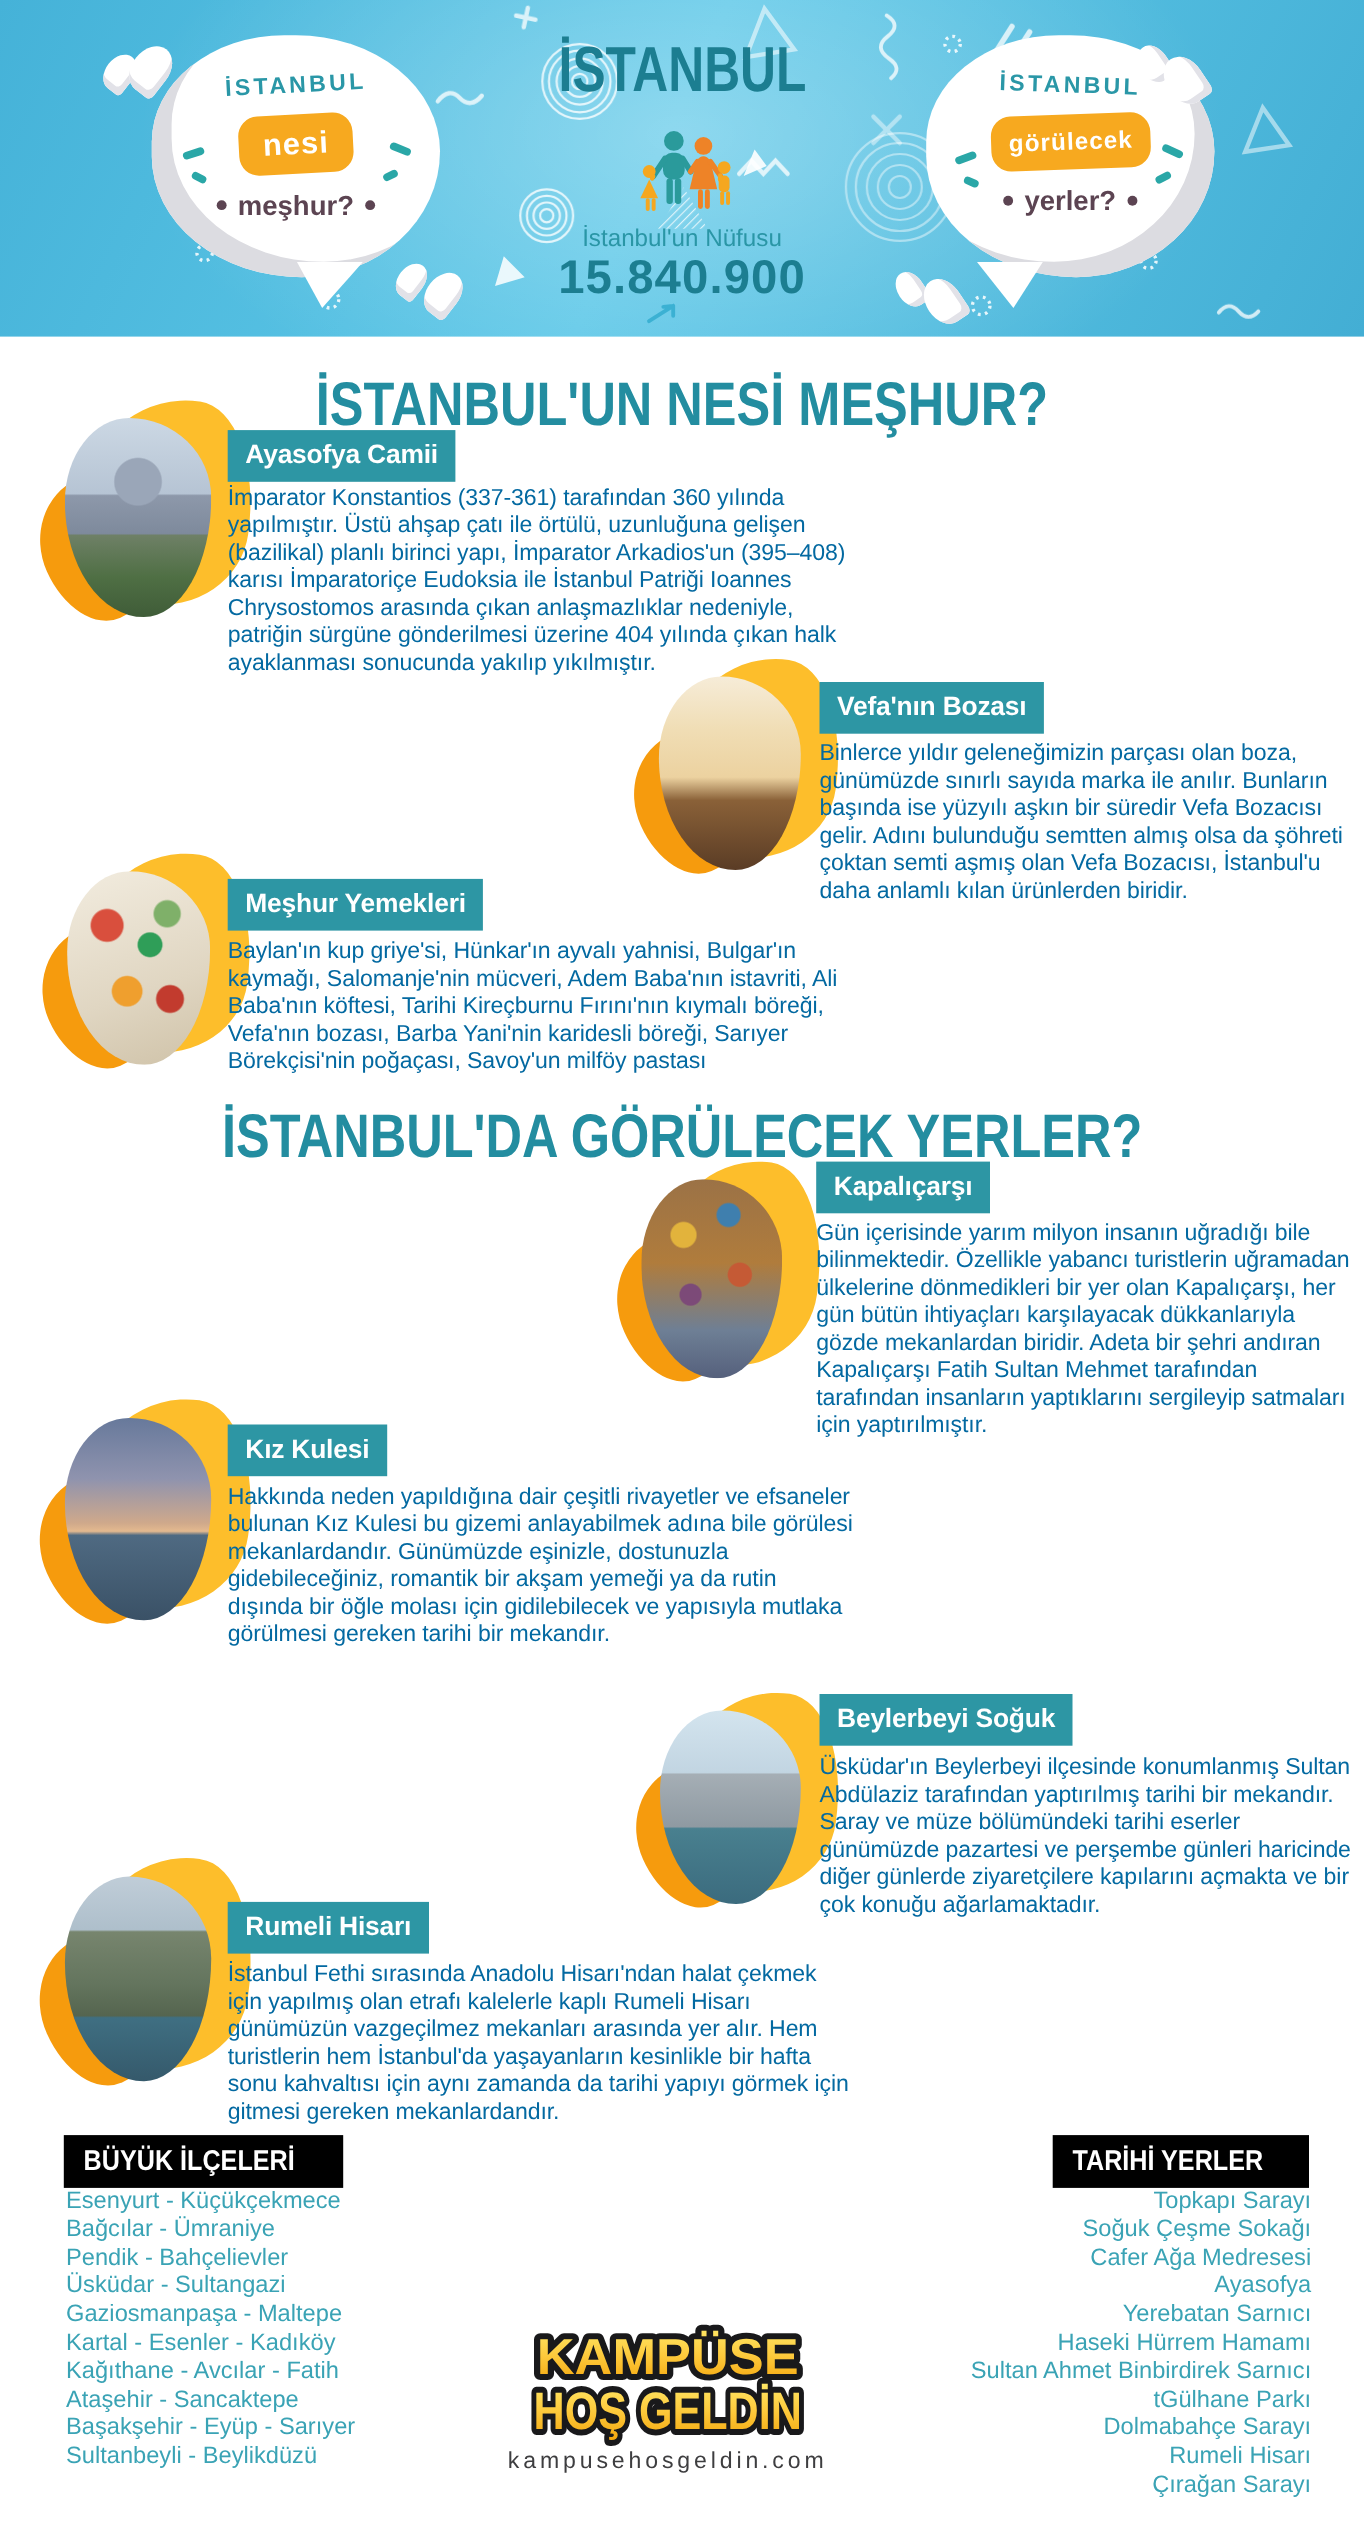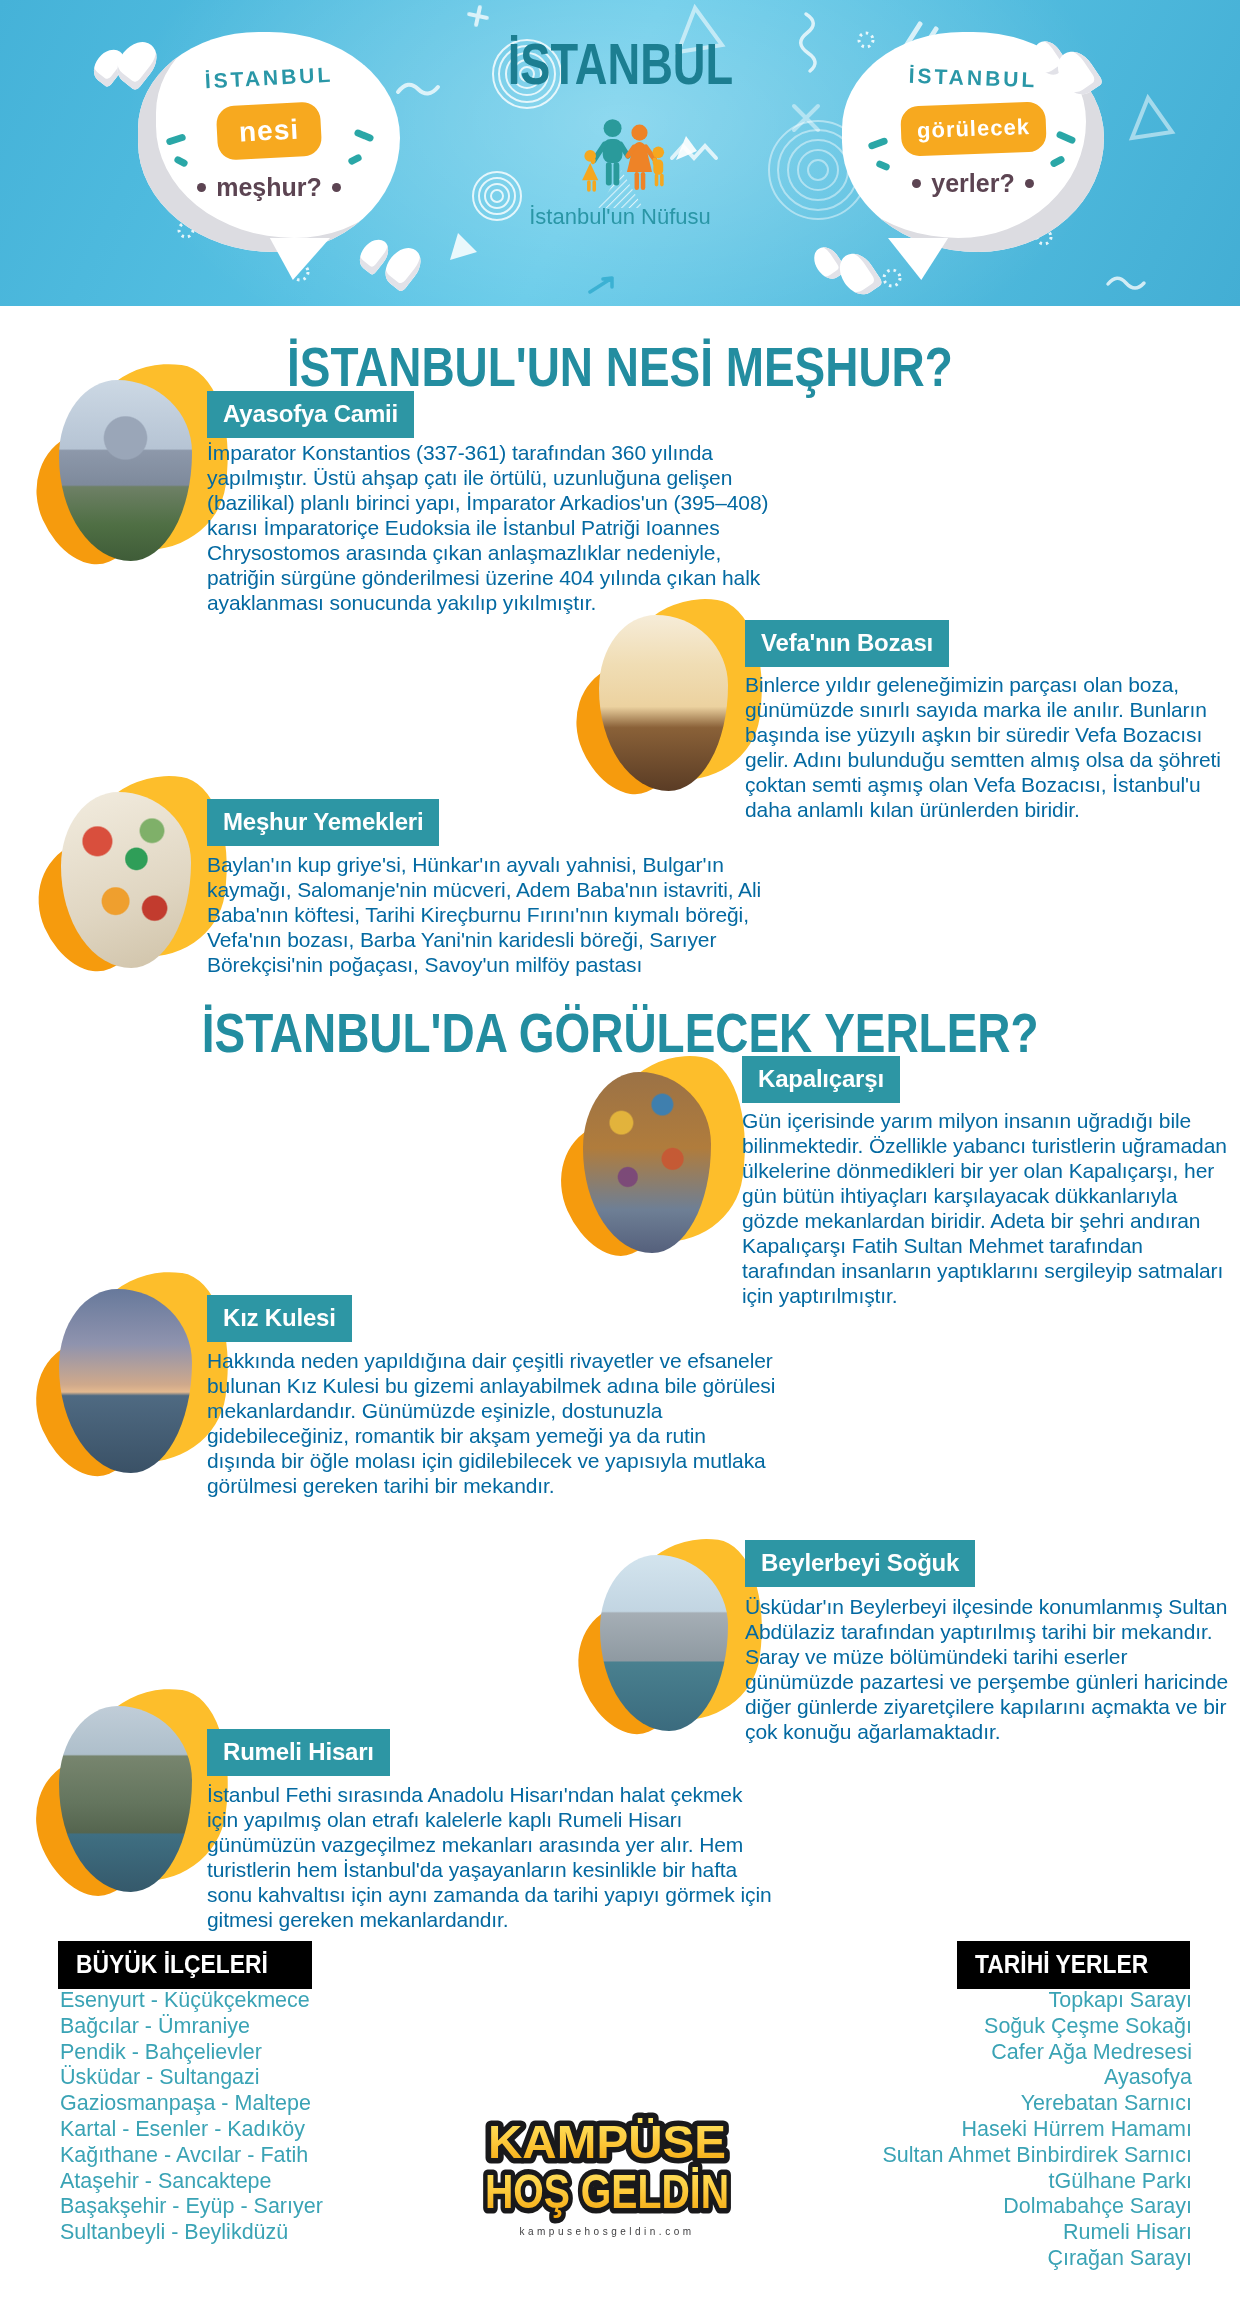--- a/index.html
+++ b/index.html
@@ -82,21 +82,21 @@
   .ph-kiz{background:linear-gradient(180deg,#67799b 0%,#8f93ae 30%,#cfa98b 52%,#e4b98f 56%,#4f6a82 58%,#3a5166 100%);}
   .ph-beylerbeyi{background:linear-gradient(180deg,#d3e4ee 0%,#c2d5e2 32%,#a5aeb5 33%,#8f9aa2 60%,#49808f 61%,#3b6b7e 100%);}
   .ph-rumeli{background:linear-gradient(180deg,#c0cdd8 0%,#aebfcb 26%,#77856e 27%,#64755e 52%,#55654f 68%,#3f6f82 69%,#35596b 100%);}
 
   
   .f-badge { position:absolute; background:#000000; color:#fff; font-weight:bold;
     font-size:26px; padding:8px 18px 9px; white-space:nowrap; }
   .f-badge span { display:inline-block; transform:scaleX(.88); transform-origin:left center; }
   .f-list { position:absolute; color:#3aa3b5; font-size:21.5px; line-height:25.8px; }
   .f-list.right { text-align:right; }
-  .website { position:absolute; color:#3e3e40; font-size:10px; letter-spacing:3.5px; text-align:center; }
+  .website { position:absolute; color:#3e3e40; font-size:21px; letter-spacing:3.5px; text-align:center; }
 </style>
 </head>
 <body>
 
 <div class="page">
 
   <div class="header">
 
     <svg class="deco" width="1240" height="306">
       <g stroke="#ffffff" fill="none" opacity="0.8" stroke-width="2">
@@ -217,20 +217,21 @@
       <g fill="#f5a71f" stroke="#f5a71f" stroke-linecap="round">
         <circle cx="103" cy="38" r="6.5" stroke="none"></circle>
         <rect x="97.5" y="46" width="11" height="17" rx="5" stroke="none"></rect>
         <rect x="99" y="62" width="4" height="14" rx="2" stroke="none"></rect>
         <rect x="105" y="62" width="4" height="14" rx="2" stroke="none"></rect>
         <path d="M99 50 L99 46" stroke-width="4.5" fill="none"></path>
       </g>
     </svg>
 
     <div class="pop-label">İstanbul'un Nüfusu</div>
+    <div class="pop-value">15.840.900</div>
   </div>
 
   <section>
     <div class="sec-title" style="top:334px;"><span>İSTANBUL'UN NESİ MEŞHUR?</span></div>
 
     <div class="blob" style="left:50px; top:370px; width:175px; height:205px;">
       <div class="petal-y"></div>
       <div class="petal-o"></div>
       <div class="photo ph-ayasofya"></div>
     </div>

